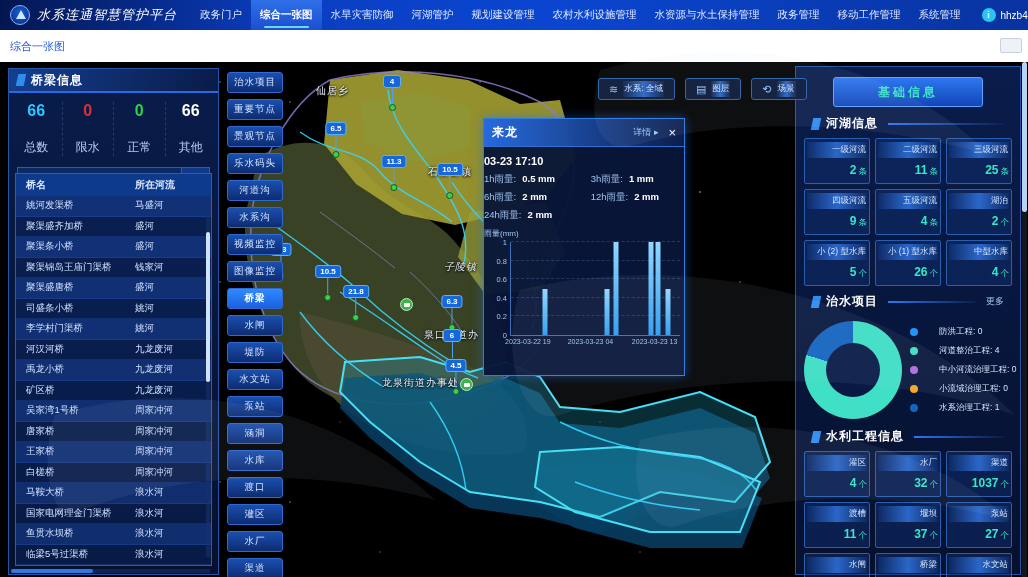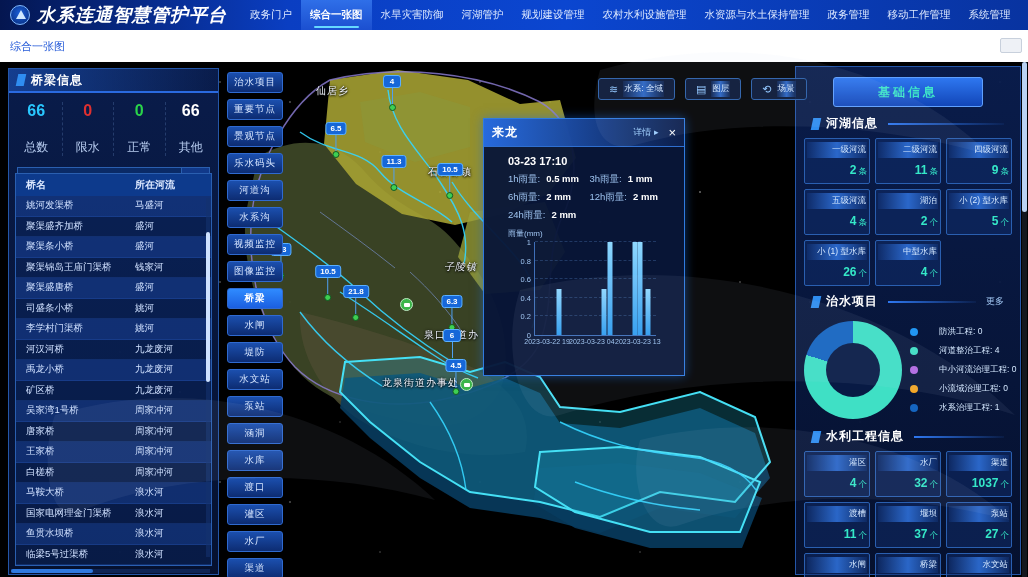--- a/index.html
+++ b/index.html
@@ -4,21 +4,21 @@
 <style>
 *{margin:0;padding:0;box-sizing:border-box}
 html,body{width:1028px;height:577px;overflow:hidden;background:#000;font-family:"Liberation Sans",sans-serif}
 
 
 #navbar{position:absolute;top:0;left:0;width:100%;height:30px;display:flex;align-items:stretch;color:#fff;z-index:50;
  background:linear-gradient(90deg,#041650 0%,#0a3ec2 28%,#0b46d0 55%,#0833a0 100%)}
 .brand{display:flex;align-items:center;gap:7px;padding:0 14px 0 10px}
 .logo{width:20px;height:20px;border-radius:50%;border:1px solid #7fb8ff;background:radial-gradient(circle at 50% 40%,#1a5fd8,#062a7a);position:relative}
 .logo::before{content:"";position:absolute;left:5px;top:4px;border-left:5px solid transparent;border-right:5px solid transparent;border-bottom:9px solid #cfe8ff}
-.title{font-size:18px;font-weight:bold;font-style:italic;letter-spacing:1px;white-space:nowrap}
+.title{font-size:13px;font-weight:normal;font-style:italic;letter-spacing:1px;white-space:nowrap}
 #nav-items{display:flex;flex:1;align-items:stretch}
 .nav-item{display:flex;align-items:center;padding:0 9px;font-size:10.5px;color:#dfeaff;cursor:pointer;position:relative;white-space:nowrap}
 .nav-item.active{background:linear-gradient(180deg,#2f6fe8,#1b4fd0);color:#fff;font-weight:bold}
 .nav-item.active::after{content:"";position:absolute;bottom:2px;left:18%;width:64%;height:2px;background:#66d9ff;border-radius:2px}
 .user{display:flex;align-items:center;gap:5px;padding:0 12px;font-size:10px;cursor:pointer;white-space:nowrap}
 .avatar{width:14px;height:14px;border-radius:50%;background:#29c5f0;color:#fff;font-size:9px;display:flex;align-items:center;justify-content:center;font-weight:bold}
 
 
 #subbar{position:absolute;top:30px;left:0;width:100%;height:32px;background:#fff;z-index:45}
 .crumb{position:absolute;left:10px;top:9px;font-size:11px;color:#2258d8;cursor:pointer}
@@ -85,21 +85,21 @@
 #layers{position:absolute;left:227px;top:10px;width:56px;bottom:0;z-index:14;display:flex;flex-direction:column;gap:6px;overflow:hidden}
 .layer-item{height:21px;flex:none;background:linear-gradient(180deg,#1b4fae,#0d2c72);border:1px solid #2f6ad0;border-radius:3px;color:#d7e6ff;font-size:9.5px;display:flex;align-items:center;justify-content:center;letter-spacing:1px;cursor:pointer;white-space:nowrap}
 .layer-item.active{background:linear-gradient(180deg,#2f8bff,#1b5fe0);color:#fff;font-weight:bold}
 
 
 #popup{position:absolute;left:483px;top:56px;width:202px;height:258px;background:rgba(8,22,56,.96);border:1px solid #2f7be0;z-index:25;box-shadow:0 0 10px rgba(30,110,230,.5)}
 .pop-head{height:28px;background:linear-gradient(90deg,rgba(40,110,230,.95),rgba(20,50,120,.3));display:flex;align-items:center;padding:0 8px;border-bottom:1px solid #2f6fd0}
 .pop-title{font-weight:bold;font-size:12px;color:#fff;flex:1;letter-spacing:1px}
 .pop-detail{font-size:9px;color:#9fd0ff;margin-right:10px;cursor:pointer}
 .pop-close{color:#fff;font-size:13px;cursor:pointer;line-height:1}
-.pop-body{padding:8px 24px 4px;color:#cfe0ff}
+.pop-body{padding:8px 0 4px;color:#cfe0ff}
 .pop-time{font-size:11px;font-weight:bold;color:#fff;margin-bottom:6px}
 .rain-grid{display:grid;grid-template-columns:1.1fr 1fr;gap:5px 4px;font-size:9.5px}
 .rain-item{white-space:nowrap}
 .rl{color:#9fc4f0}
 .rv{color:#fff;font-weight:bold;margin-left:6px}
 .chart{position:relative;height:118px;margin-top:10px}
 .ylab{position:absolute;top:-4px;left:0;font-size:8px;color:#9fc4f0}
 .plot{position:absolute;left:26px;right:4px;top:10px;bottom:14px;border-left:1px solid #3f6fb8;border-bottom:1px solid #3f6fb8}
 .gline{position:absolute;left:0;right:0;border-top:1px dashed rgba(90,140,210,.3)}
 .ytick{position:absolute;right:100%;margin-right:4px;font-size:7.5px;color:#9fc4f0;transform:translateY(50%)}
@@ -428,20 +428,24 @@
     <div class="grid3" id="river-grid">
         <div class="cell">
           <div class="cl">一级河流</div>
           <div class="cv">2<span class="cu">条</span></div>
         </div>
         <div class="cell">
           <div class="cl">二级河流</div>
           <div class="cv">11<span class="cu">条</span></div>
         </div>
         <div class="cell">
+          <div class="cl">三级河流</div>
+          <div class="cv">25<span class="cu">条</span></div>
+        </div>
+        <div class="cell">
           <div class="cl">四级河流</div>
           <div class="cv">9<span class="cu">条</span></div>
         </div>
         <div class="cell">
           <div class="cl">五级河流</div>
           <div class="cv">4<span class="cu">条</span></div>
         </div>
         <div class="cell">
           <div class="cl">湖泊</div>
           <div class="cv">2<span class="cu">个</span></div>

